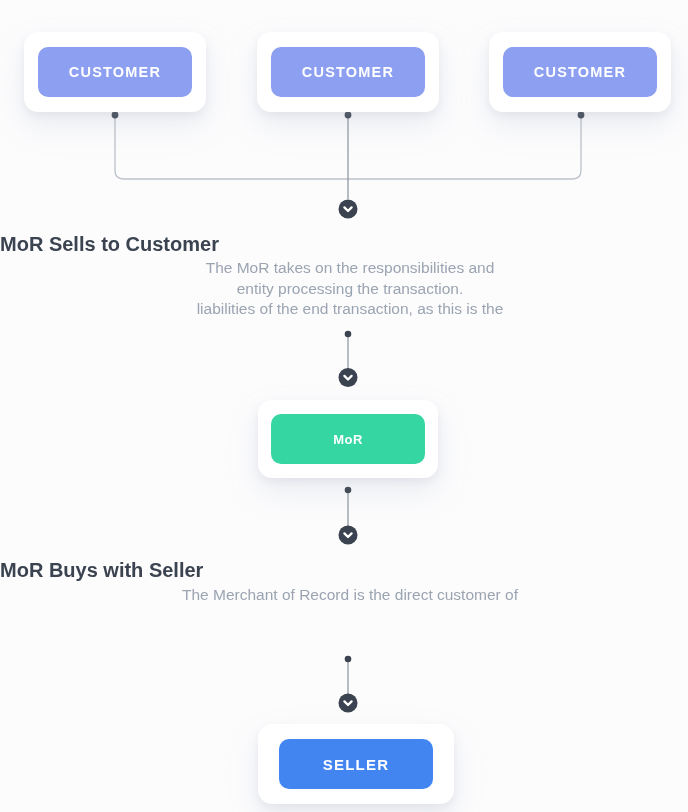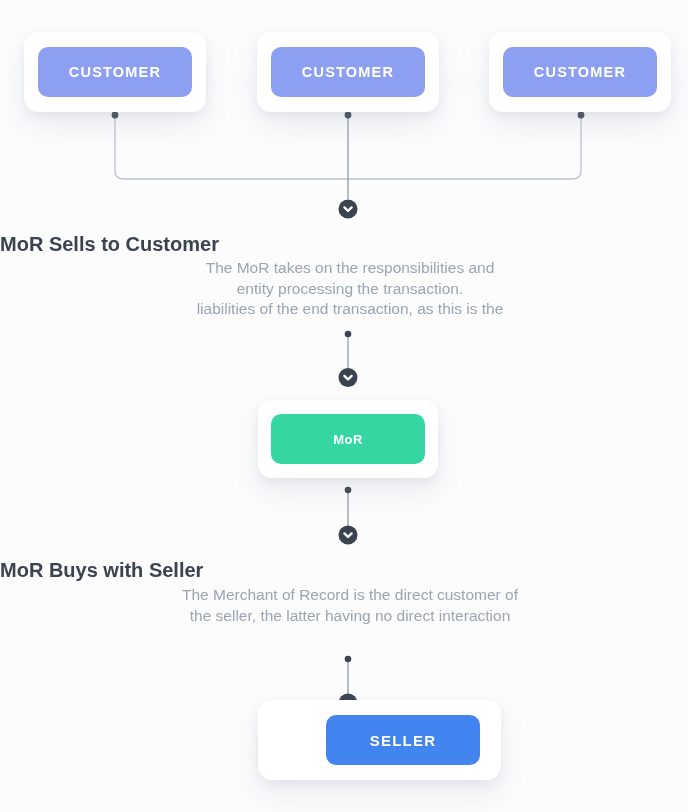--- a/index.html
+++ b/index.html
@@ -54,21 +54,21 @@
     color:#fff;
     font-weight:bold;
     font-size:14.5px;
     letter-spacing:1.2px;
   }
   .chip.customer{background:var(--customer_chip);}
   .chip.mor{background:var(--mor_chip); letter-spacing:.4px; font-size:13px;}
   .chip.seller{background:var(--seller_chip); font-size:15px;}
   .card.customer-card{width:182px;height:80px;top:20px;}
   .card.mor-card{left:258px;top:388px;width:180px;height:78px;}
-  .card.seller-card{left:258px;top:688px;width:196px;height:80px;padding-left:47px;}
+  .card.seller-card{left:258px;top:712px;width:196px;height:80px;}
   .step-title{
     position:absolute;
     left:0; right:0;
     text-align:left;
     font-size:20px;
     font-weight:bold;
     color:var(--heading_text);
     z-index:2;
   }
   .step-desc{
@@ -145,20 +145,19 @@
     <div>liabilities of the end transaction, as this is the</div>
   </div>
 
   <div class="card mor-card">
     <div class="chip mor">MoR</div>
   </div>
 
   <div class="step-title" style="top:547px">MoR Buys with Seller</div>
   <div class="step-desc" style="top:573px">
     <div>The Merchant of Record is the direct customer of</div>
-    <div>the seller, the latter having no direct interaction</div>
   </div>
 
   <div class="card seller-card">
     <div class="chip seller">SELLER</div>
   </div>
 
 </div>
 
 </body></html>

